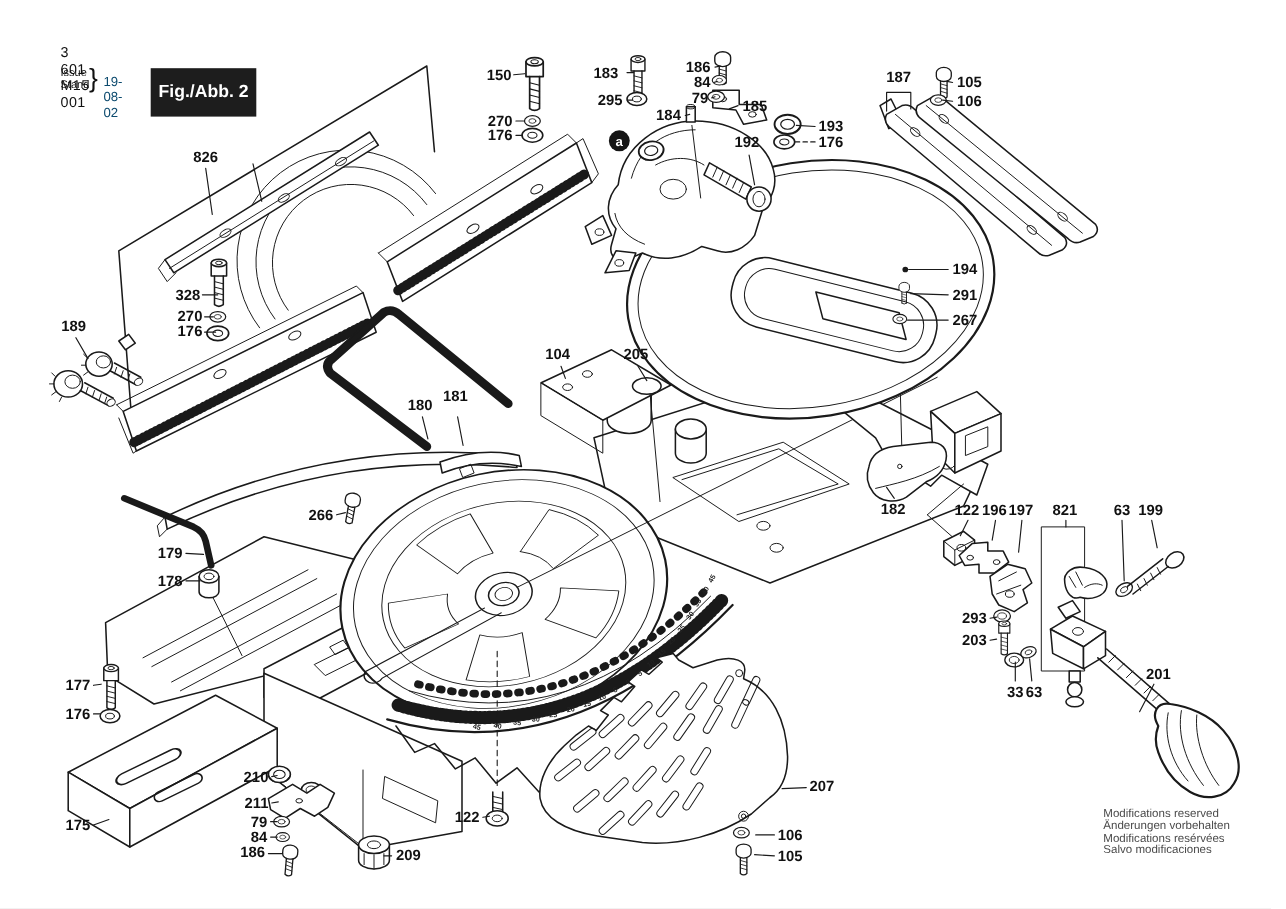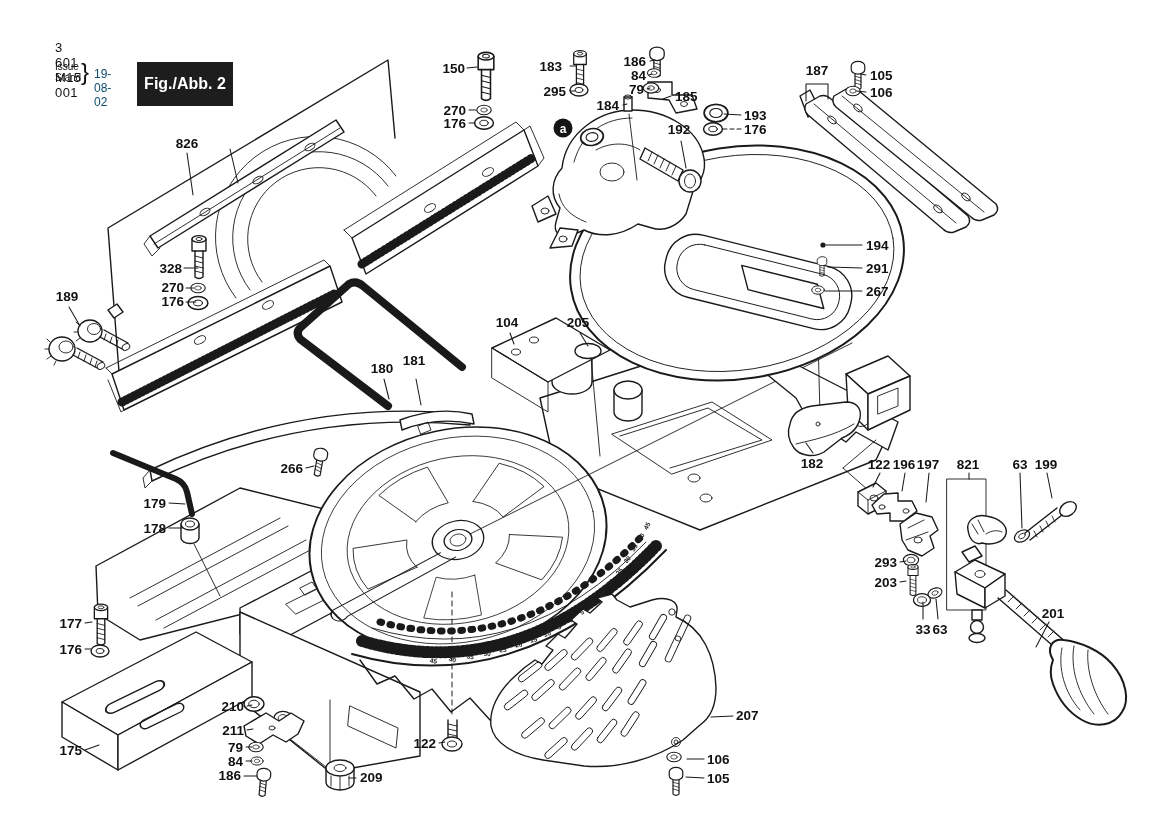--- a/index.html
+++ b/index.html
@@ -501,14 +501,20 @@
 <div class="pl ca" style="left:1046px;top:464px">199</div>
 <div class="pl ra" style="left:897px;top:562px">293</div>
 <div class="pl ra" style="left:897px;top:582px">203</div>
 <div class="pl ca" style="left:923px;top:629px">33</div>
 <div class="pl ca" style="left:940px;top:629px">63</div>
 <div class="pl ca" style="left:1053px;top:613px">201</div>
 <div class="pl la" style="left:736px;top:715px">207</div>
 <div class="pl la" style="left:707px;top:759px">106</div>
 <div class="pl la" style="left:707px;top:778px">105</div>
 
-
+<div class="footer">
+  <div>Modifications reserved</div>
+  <div>Änderungen vorbehalten</div>
+  <div>Modifications resérvées</div>
+  <div>Salvo modificaciones</div>
 </div>
 
+</div>
+
 </body></html>

